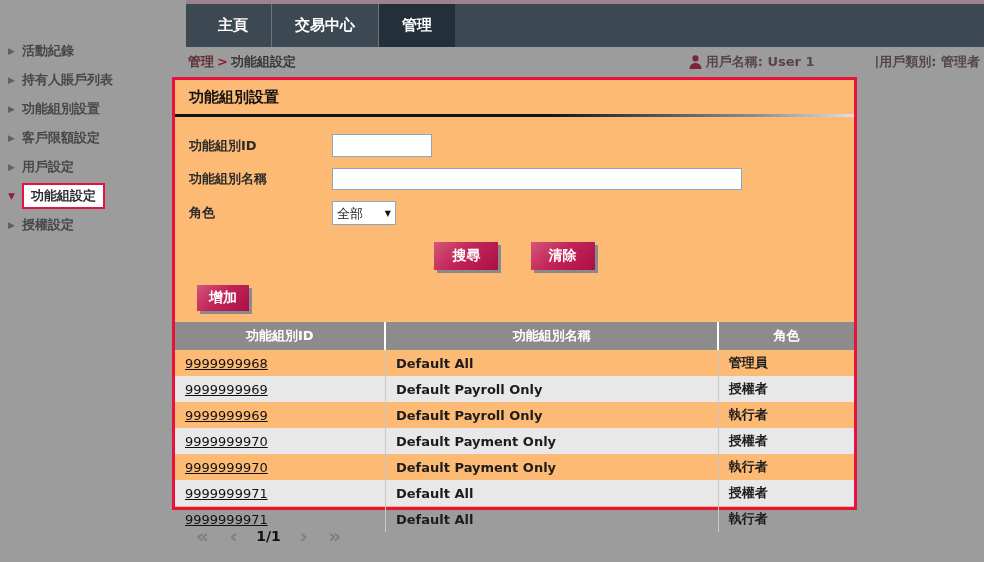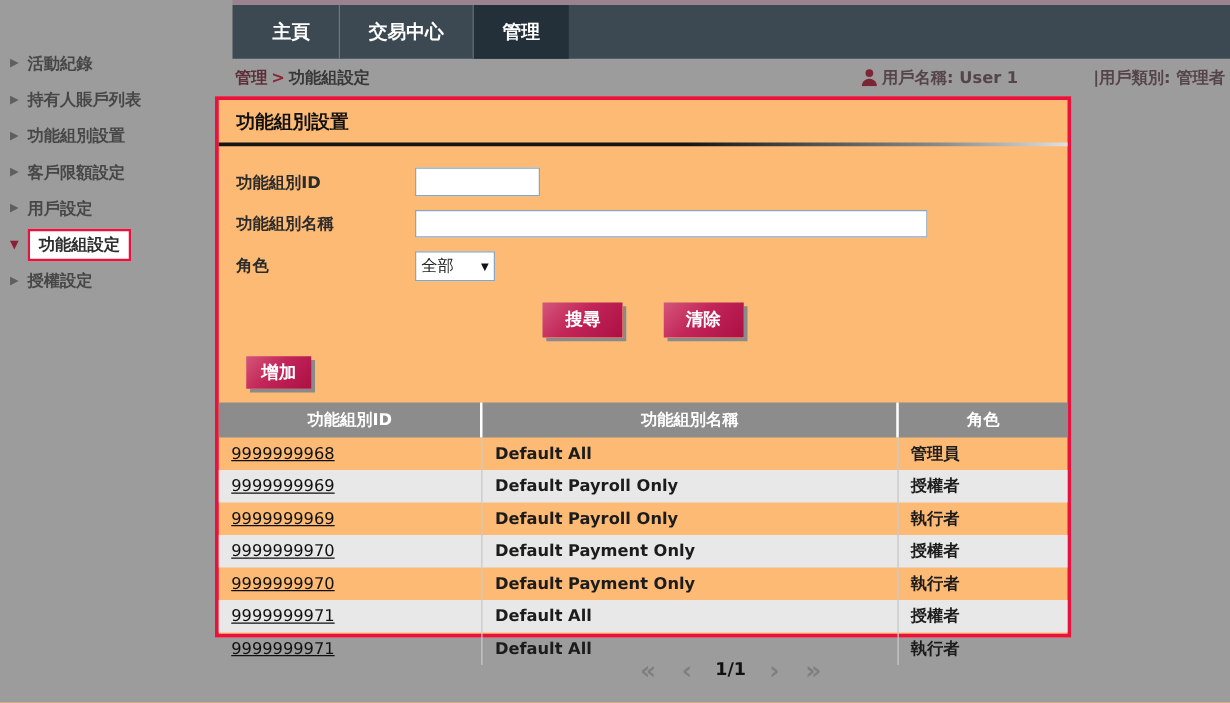--- a/index.html
+++ b/index.html
@@ -115,21 +115,21 @@
   .grid td {
     padding:4px 10px; border-right:1px solid #c9c9c9; color:#1c1c1c; font-weight:bold;
   }
   .grid td:last-child { border-right:none; }
   .grid tr.alt td { background:#e8e8e8; }
   .grid a.id-link { color:#111; font-weight:normal; text-decoration:underline; cursor:pointer; }
 
   
   .pager {
     position:absolute; left:188px; top:524px; width:793px;
-    text-align:center; color:#7f7f7f; font-weight:bold;
+    text-align:left; color:#7f7f7f; font-weight:bold;
   }
   .pg { font-size:20px; margin:0 8px; cursor:pointer; vertical-align:middle; }
   .pg-label { font-size:14px; color:#111; margin:0 6px; vertical-align:middle; }
 </style>
 </head>
 <body>
 
 <div class="sidebar">
   <div class="side-item">
     <span class="side-arrow">▶</span>

